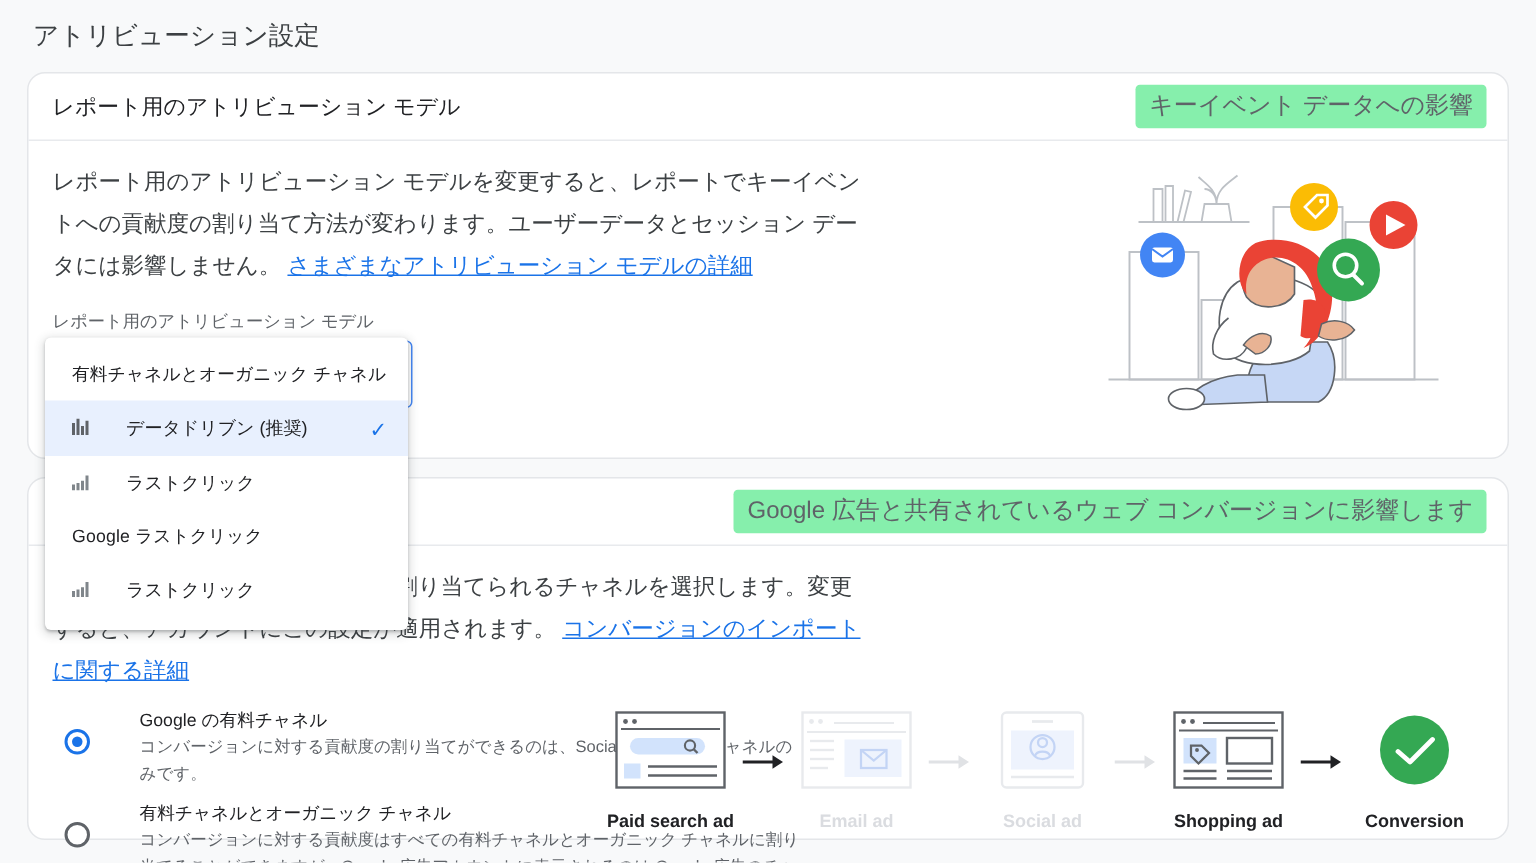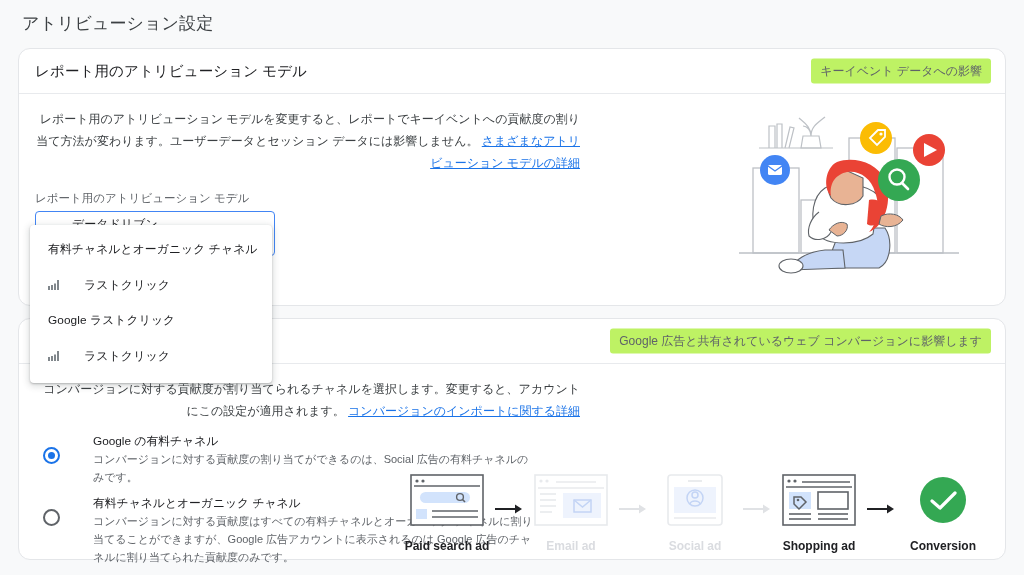--- a/index.html
+++ b/index.html
@@ -43,36 +43,35 @@
   .card-head-title {
     font-size: 14.5px;
     color: #202124;
     letter-spacing: .1px;
   }
   .chip {
     position: absolute;
     right: 14px;
     top: 50%;
     transform: translateY(-50%);
-    background: #bef264;
+    background: #86efac;
     color: #5f6368;
-    font-size: 12px;
+    font-size: 16px;
     padding: 4px 9px;
     border-radius: 3px;
     white-space: nowrap;
   }
 
   .card-body { position: relative; padding: 14px 16px 0 16px; }
 
   .desc {
-    font-size: 12px;
+    font-size: 15px;
     line-height: 1.85;
     color: #3c4043;
     width: 545px;
-    text-align: right;
   }
   .desc a { color: #1a73e8; text-decoration: underline; }
 
   
   .field-label {
     margin-top: 16px;
     font-size: 11.5px;
     color: #5f6368;
   }
   .select-box {
@@ -424,20 +423,32 @@
         </div>
 
       </div>
     </div>
   </div>
 
   <div class="menu">
 
     <div class="menu-group">有料チャネルとオーガニック チャネル</div>
 
+    <div class="menu-item selected">
+      <span class="mi-icon">
+        <svg width="13" height="11" viewBox="0 0 13 11">
+          <rect x="0" y="3" width="2" height="8" fill="#5f6368"></rect>
+          <rect x="3" y="0" width="2" height="11" fill="#5f6368"></rect>
+          <rect x="6" y="5" width="2" height="6" fill="#5f6368"></rect>
+          <rect x="9" y="1.5" width="2" height="9.5" fill="#5f6368"></rect>
+        </svg>
+      </span>
+      <span class="mi-label">データドリブン (推奨)</span>
+      <span class="check">✓</span>
+    </div>
 
     <div class="menu-item">
       <span class="mi-icon">
         <svg width="13" height="11" viewBox="0 0 13 11">
           <rect x="0" y="7" width="2" height="4" fill="#80868b"></rect>
           <rect x="3" y="6" width="2" height="5" fill="#80868b"></rect>
           <rect x="6" y="4.5" width="2" height="6.5" fill="#80868b"></rect>
           <rect x="9" y="1" width="2" height="10" fill="#80868b"></rect>
         </svg>
       </span>

